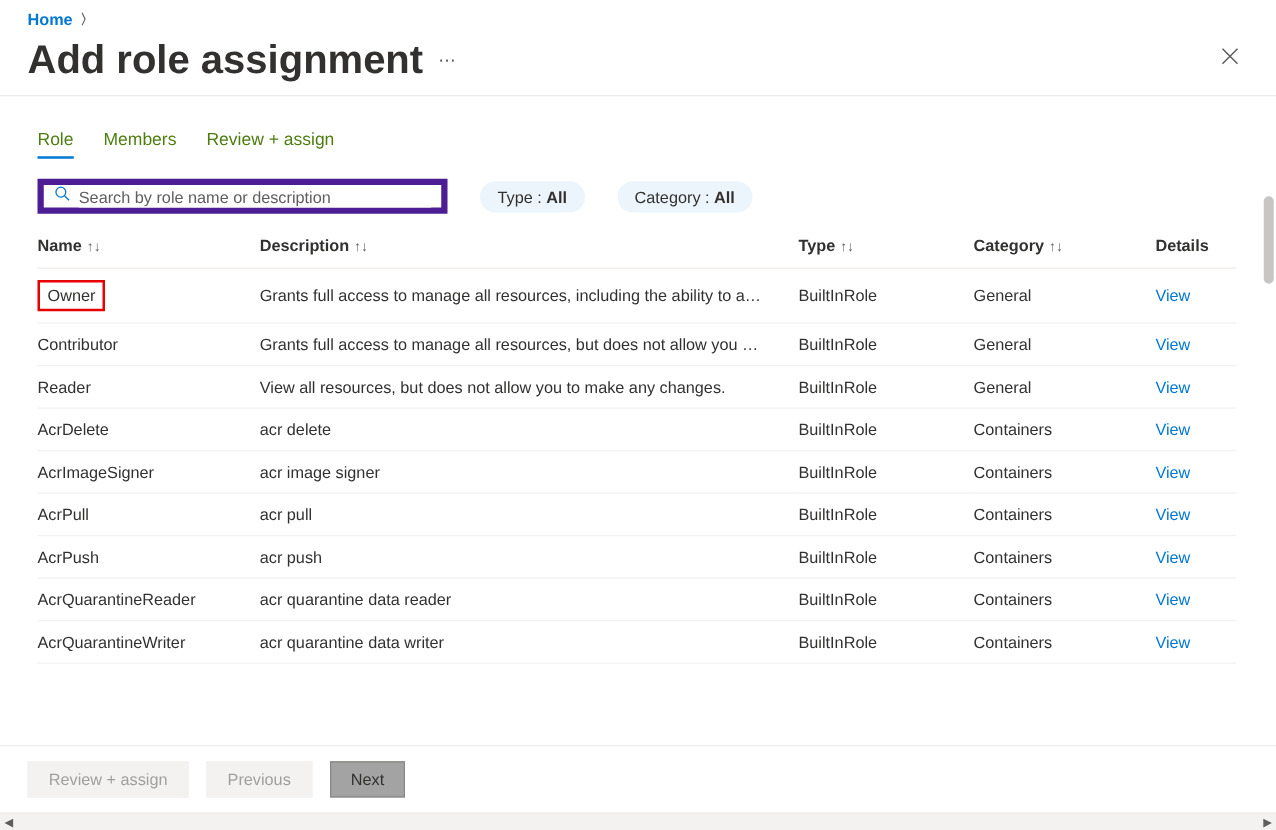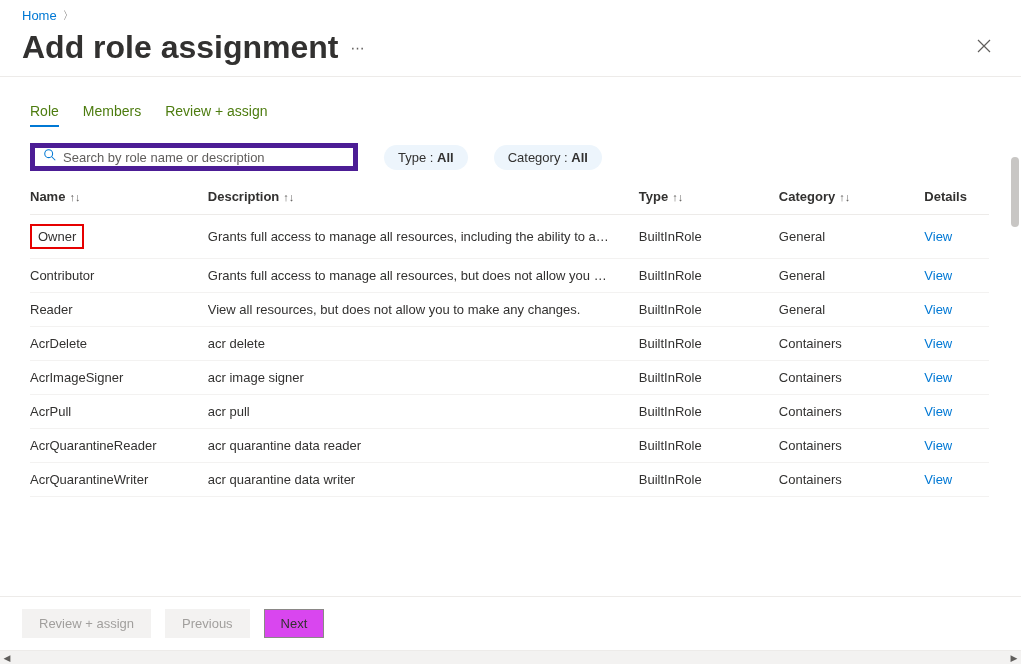--- a/index.html
+++ b/index.html
@@ -1,18 +1,18 @@
 <!DOCTYPE html>
 <html><head>
 <meta charset="utf-8">
 <style>
 * { box-sizing: border-box; margin: 0; padding: 0; }
 body { font-family: "Segoe UI", -apple-system, sans-serif; font-size: 13px; color: #323130; background: #fff; width: 1021px; height: 664px; position: relative; overflow: hidden; }
 .page { width: 100%; height: 100%; display: flex; flex-direction: column; }
-.breadcrumb { display: flex; align-items: center; padding: 8px 22px 4px; font-size: 13px; }
+.breadcrumb { display: flex; align-items: center; padding: 8px 22px 4px; font-size: 13px; font-weight: bold; }
 .breadcrumb a { color: #0078d4; text-decoration: none; }
 .breadcrumb .chev { color: #605e5c; margin: 0 6px; font-size: 11px; }
 .header { display: flex; align-items: center; justify-content: space-between; padding: 2px 22px 10px; }
 .header h1 { font-size: 32px; font-weight: 600; color: #323130; }
 .header-left { display: flex; align-items: center; gap: 12px; }
 .ellipsis { color: #605e5c; font-size: 14px; cursor: pointer; letter-spacing: 2px; }
 .close-btn { font-size: 16px; color: #605e5c; cursor: pointer; background: none; border: none; padding: 4px 8px; }
 .divider { border-bottom: 1px solid #edebe9; margin: 0; }
 .content { flex: 1; overflow-y: auto; padding: 0 2px 0 0; position: relative; }
 .content-inner { padding: 20px 30px 20px 30px; }
@@ -37,21 +37,21 @@
 .col-name { width: 165px; }
 .col-desc { width: 400px; white-space: nowrap; overflow: hidden; text-overflow: ellipsis; max-width: 400px; }
 .col-type { width: 130px; }
 .col-cat { width: 135px; }
 .col-det { width: 60px; }
 .view-link { color: #0078d4; text-decoration: none; }
 .highlight-box { border: 2px solid #e60000; padding: 3px 6px; display: inline-block; }
 .footer { border-top: 1px solid #edebe9; padding: 12px 22px; display: flex; gap: 14px; background: #fff; }
 .btn { font-size: 13px; padding: 6px 16px; cursor: pointer; border: 1px solid #8a8886; background: #fff; }
 .btn.disabled { background: #f3f2f1; color: #a19f9d; border-color: #f3f2f1; cursor: default; }
-.btn.primary-outline { border: 1px solid #8a8886; background: #d946ef; color: #323130; }
+.btn.primary-outline { border: 1px solid #8a8886; background: #a3a3a3; color: #323130; }
 .scrollbar-fake { position: absolute; right: 2px; top: 80px; width: 8px; height: 70px; background: #c8c6c4; border-radius: 4px; }
 .hscroll { height: 14px; background: #f3f2f1; border-top: 1px solid #edebe9; position: relative; }
 .hscroll-arrow { position: absolute; top: 0; width: 14px; height: 14px; display: flex; align-items: center; justify-content: center; font-size: 9px; color: #605e5c; }
 .hscroll-arrow.left { left: 0; }
 .hscroll-arrow.right { right: 0; }
 </style>
 </head>
 <body>
 
 <div class="page">
@@ -148,20 +148,27 @@
               <td class="col-det"><a href="#" class="view-link">View</a></td>
             </tr>
             <tr>
               <td class="col-name">AcrPull</td>
               <td class="col-desc">acr pull</td>
               <td class="col-type">BuiltInRole</td>
               <td class="col-cat">Containers</td>
               <td class="col-det"><a href="#" class="view-link">View</a></td>
             </tr>
             <tr>
+              <td class="col-name">AcrPush</td>
+              <td class="col-desc">acr push</td>
+              <td class="col-type">BuiltInRole</td>
+              <td class="col-cat">Containers</td>
+              <td class="col-det"><a href="#" class="view-link">View</a></td>
+            </tr>
+            <tr>
               <td class="col-name">AcrQuarantineReader</td>
               <td class="col-desc">acr quarantine data reader</td>
               <td class="col-type">BuiltInRole</td>
               <td class="col-cat">Containers</td>
               <td class="col-det"><a href="#" class="view-link">View</a></td>
             </tr>
             <tr>
               <td class="col-name">AcrQuarantineWriter</td>
               <td class="col-desc">acr quarantine data writer</td>
               <td class="col-type">BuiltInRole</td>

